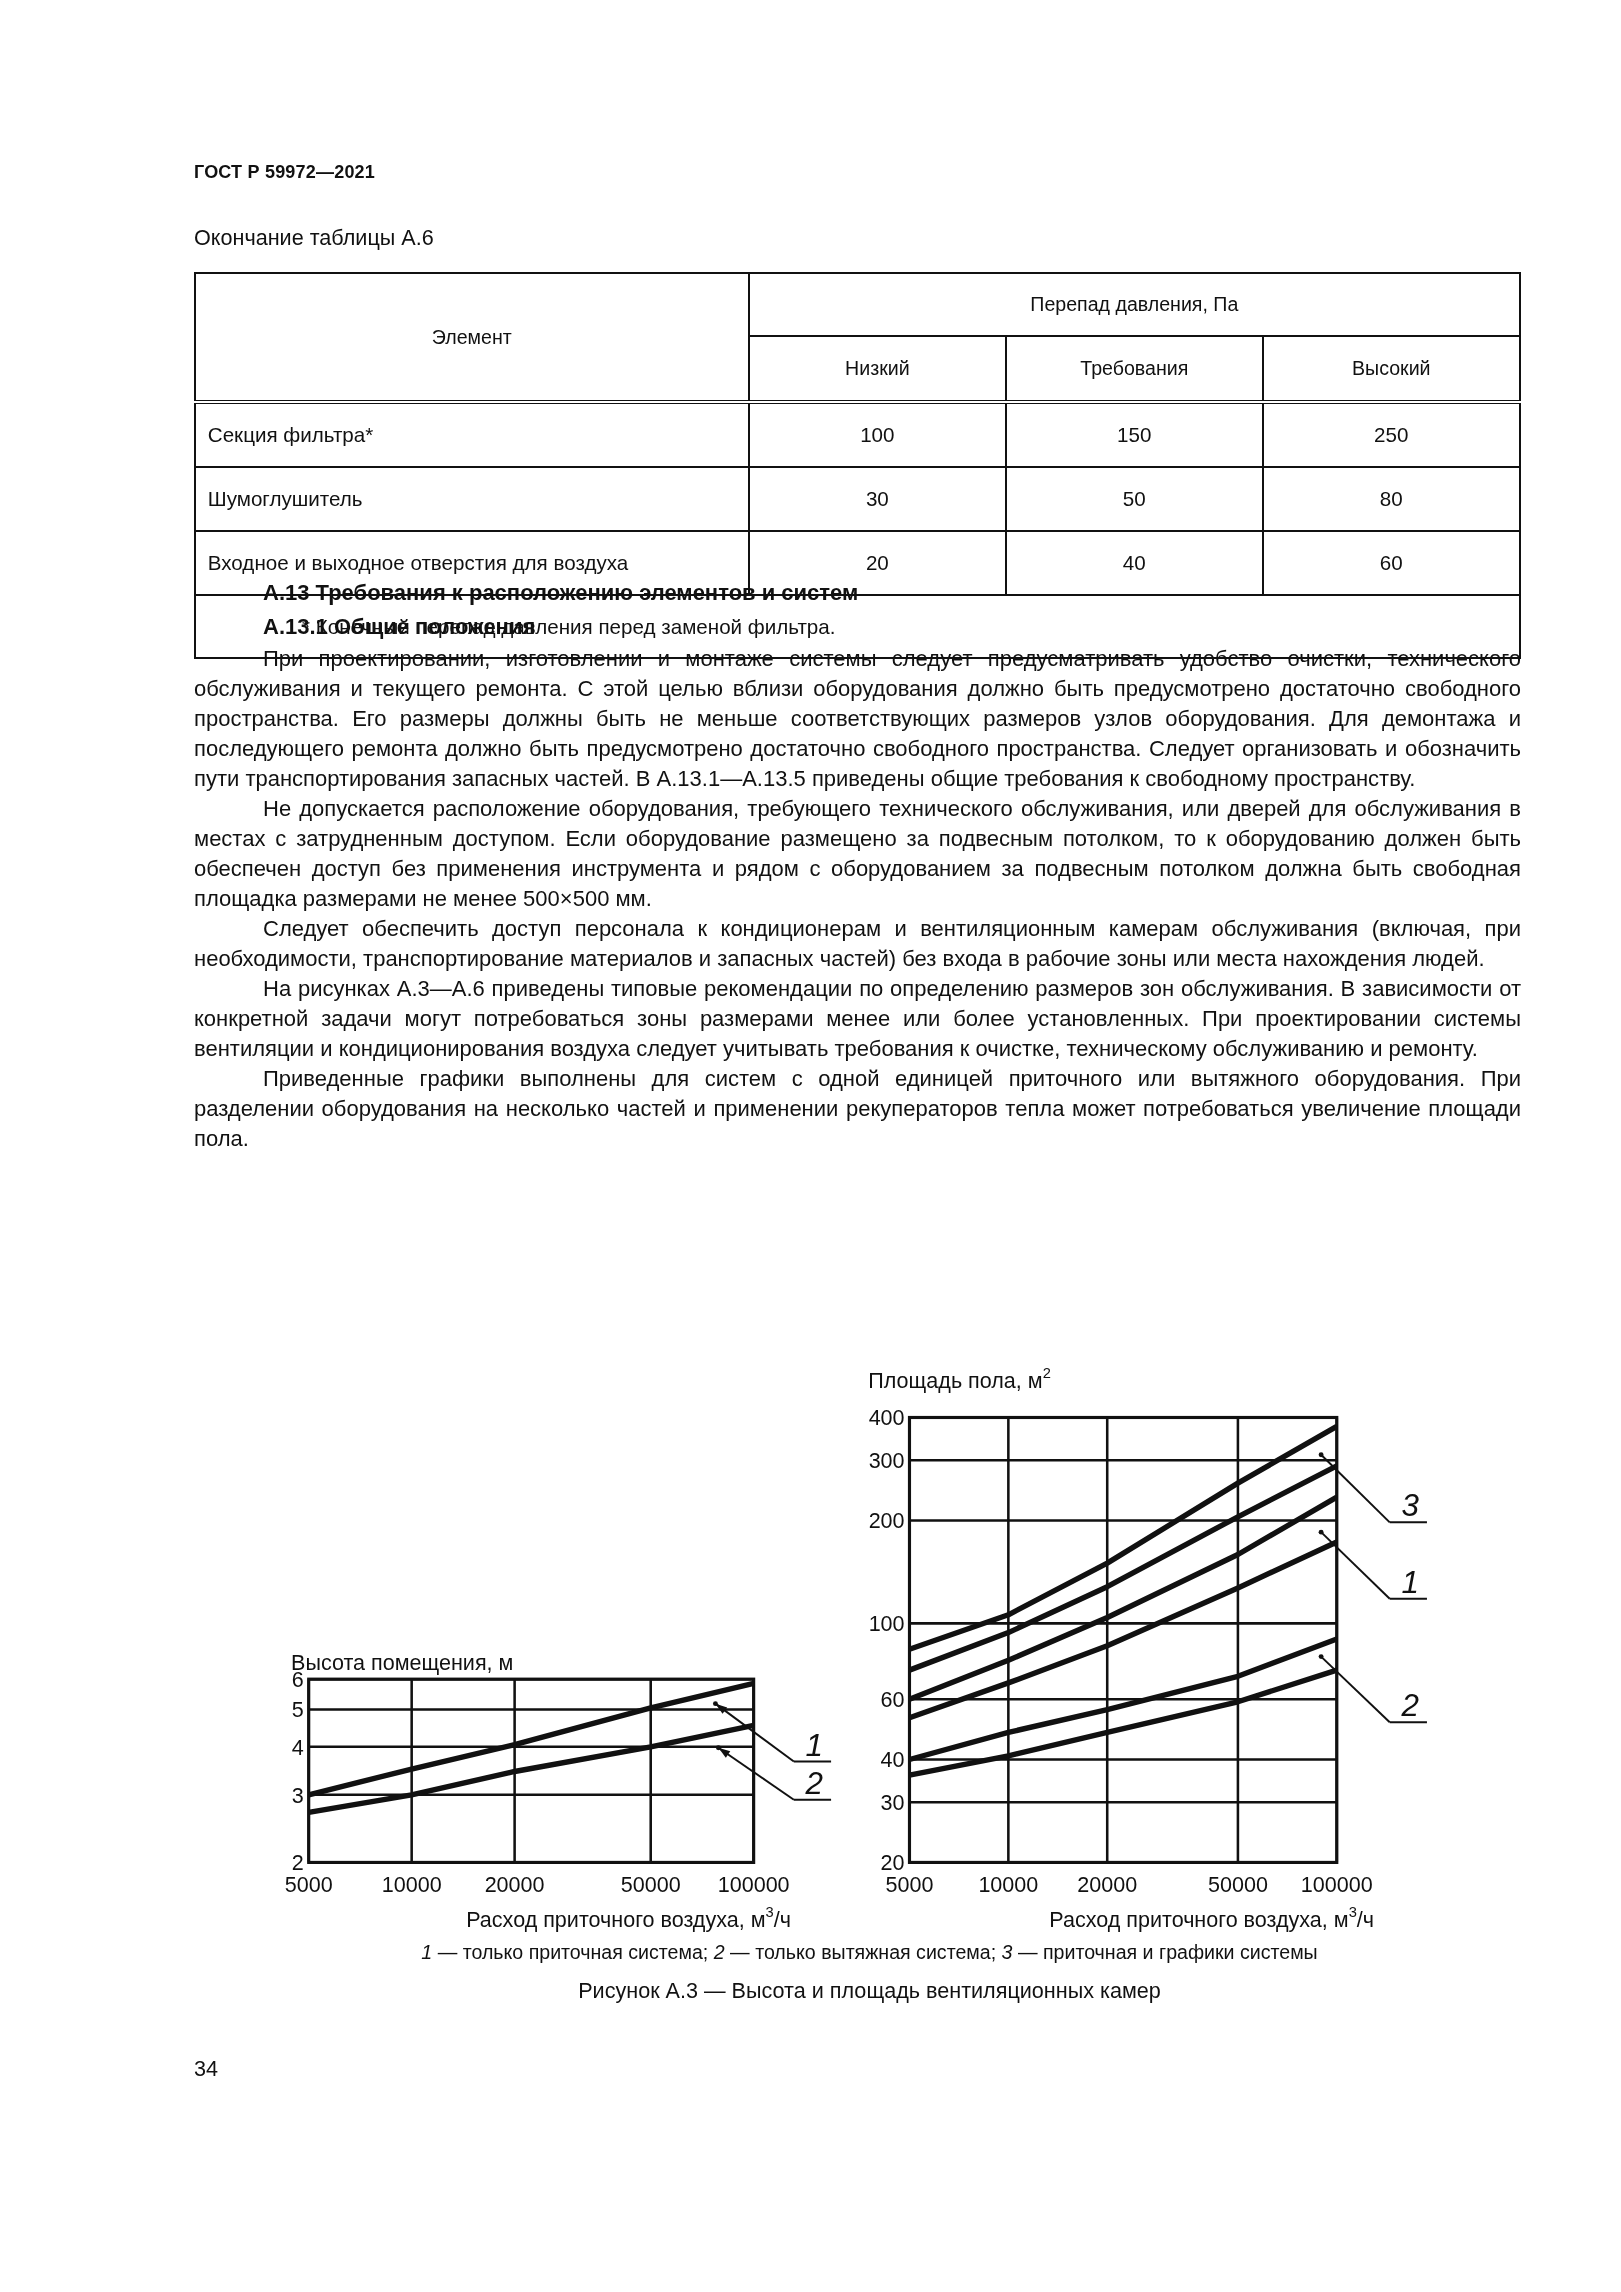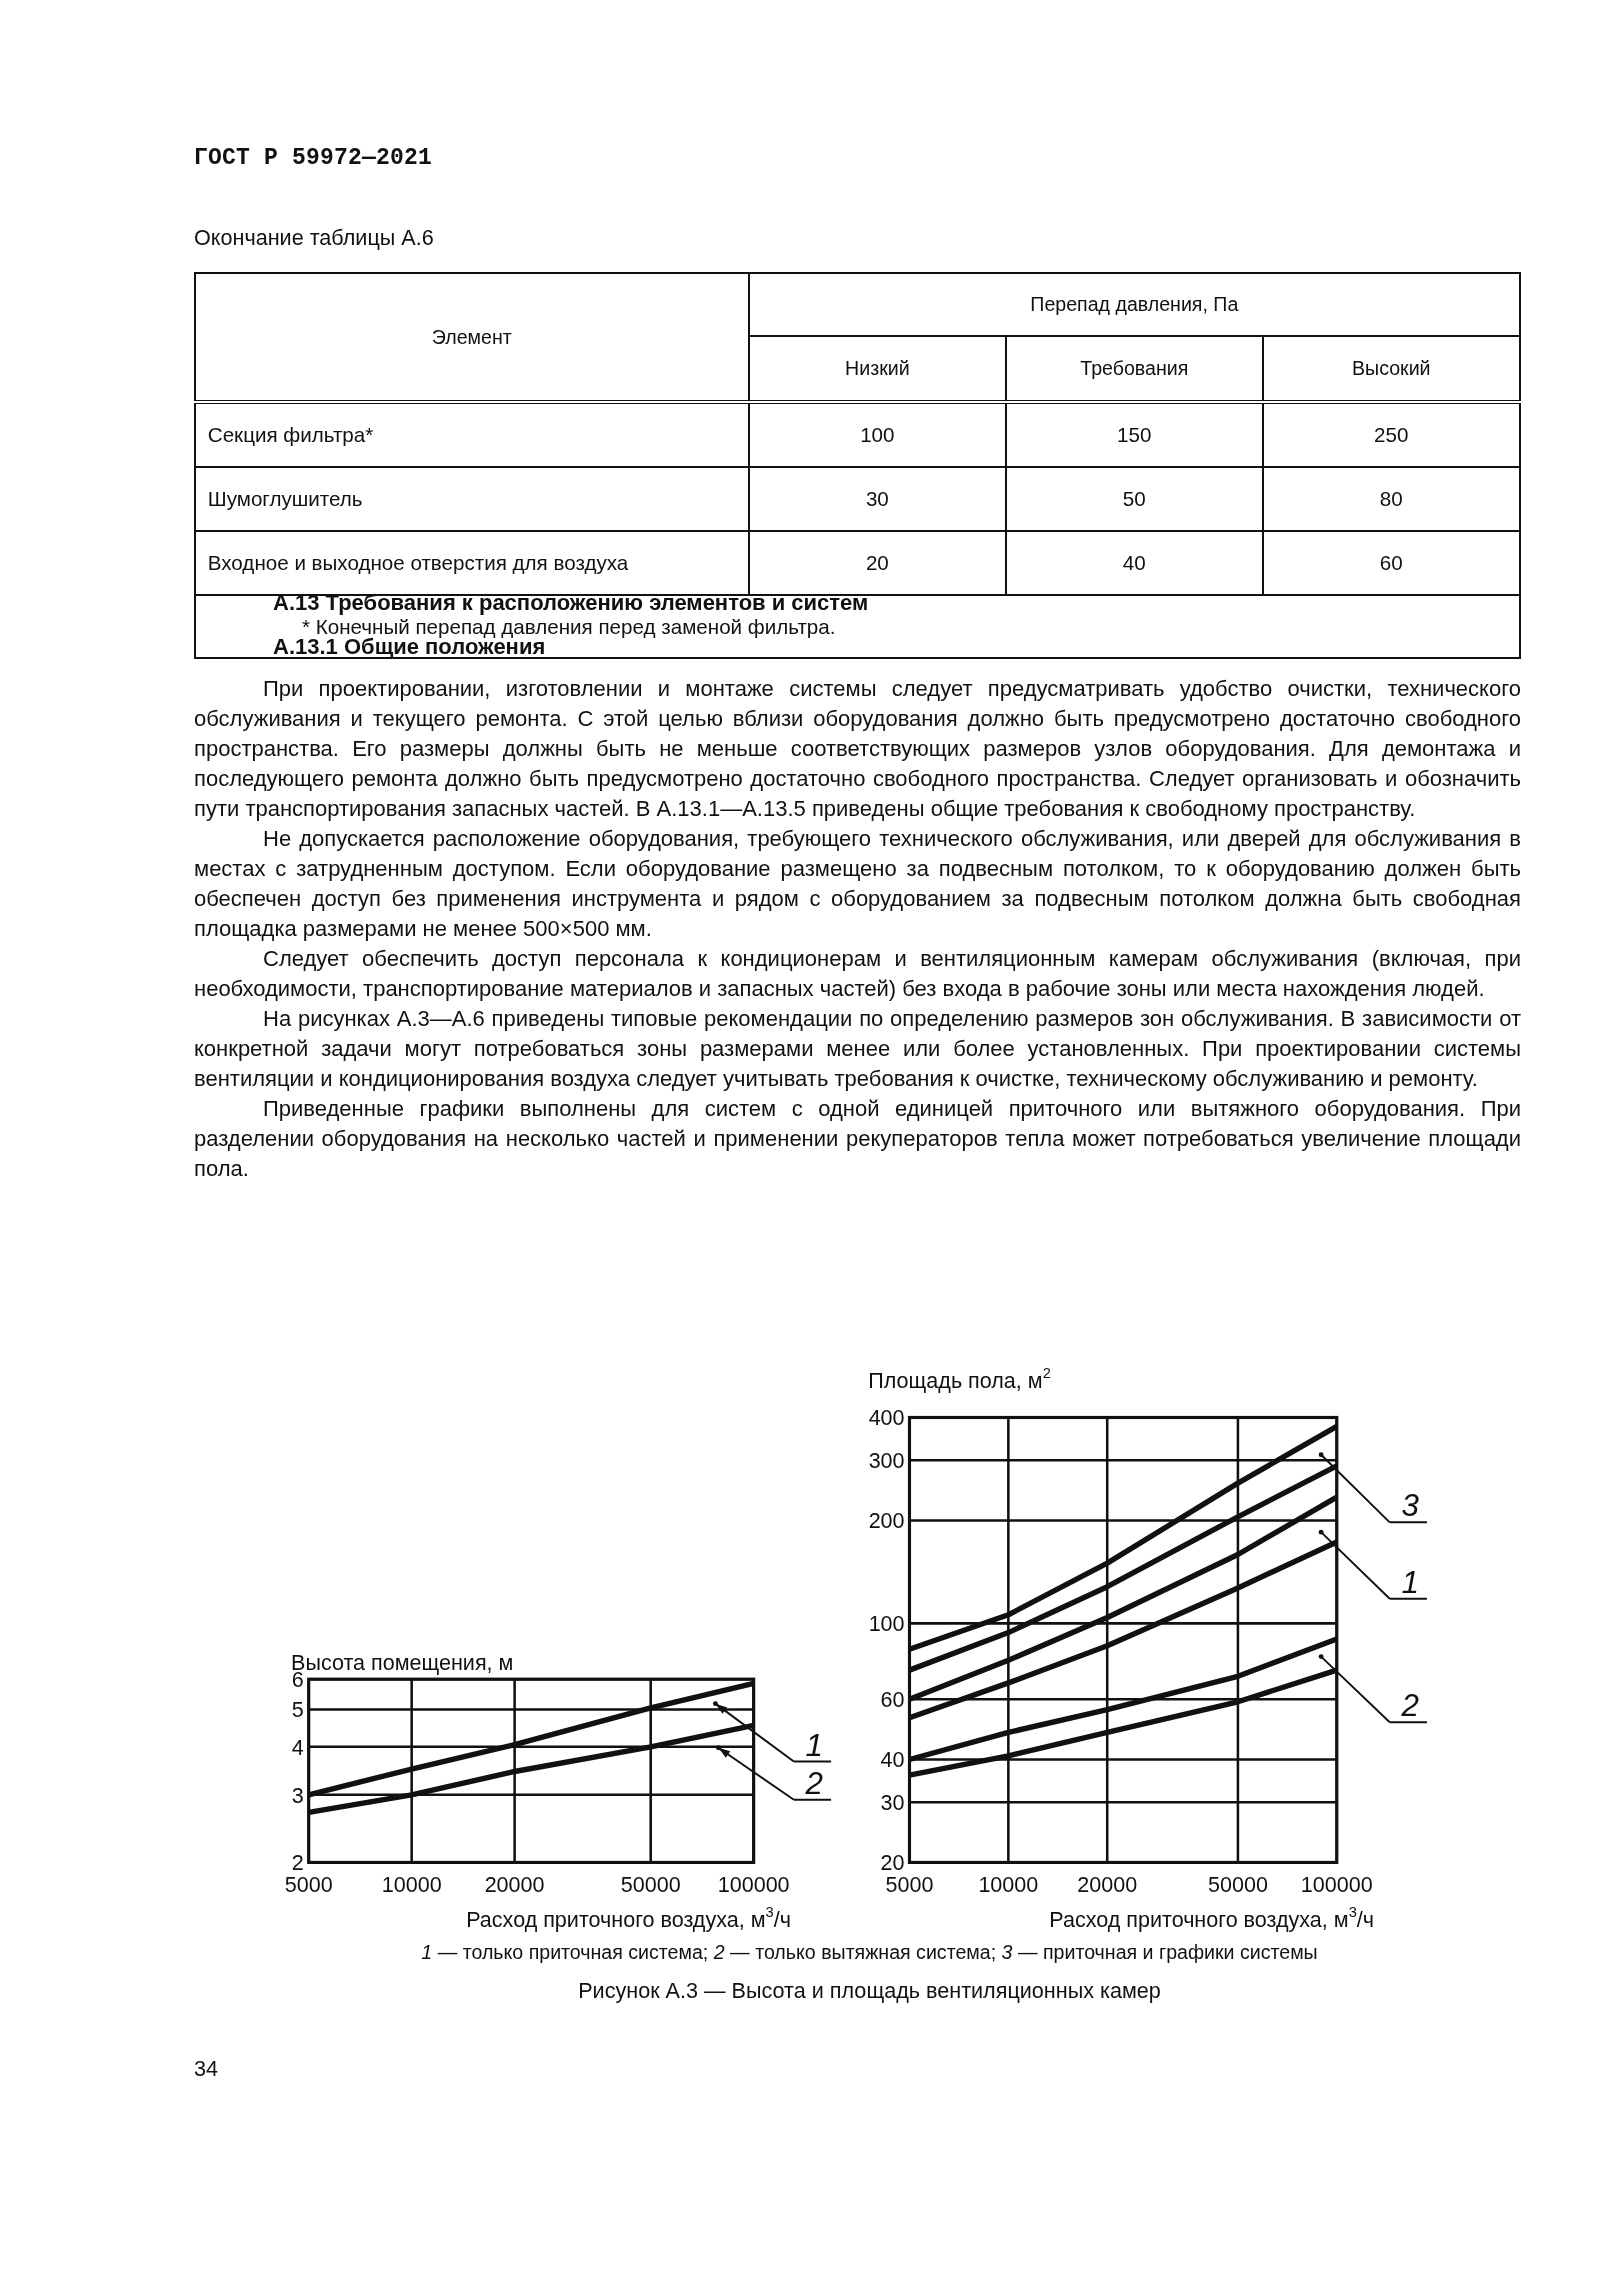--- a/index.html
+++ b/index.html
@@ -1,37 +1,37 @@
 <!DOCTYPE html>
 <html><head>
 <meta charset="utf-8">
 <style>
   html, body { margin: 0; padding: 0; background: #ffffff; }
   body { width: 1621px; height: 2293px; position: relative; overflow: hidden;
          font-family: "Liberation Sans", sans-serif; color: #111; }
   .abs { position: absolute; }
-  #doc-header { left: 194px; top: 145px; font-size: 23px; font-weight: bold; letter-spacing: 0.2px; font-family: Liberation Mono, monospace; }
+  #doc-header { left: 194px; top: 162px; font-size: 18px; font-weight: bold; letter-spacing: 0.2px; }
   #table-cont { left: 194px; top: 225px; font-size: 21.6px; }
 
   table.t { position: absolute; left: 194px; top: 272px; width: 1327px; border-collapse: collapse;
             font-size: 20.6px; }
   table.t td, table.t th { border: 2px solid #111; font-weight: normal; padding: 8px; }
   table.t thead th { height: 45px; text-align: center; font-size: 19.6px; }
   table.t thead tr.sub th { height: 47px; }
   table.t thead tr.sub th { border-bottom: 4.9px double #111; }
   table.t tbody td { height: 46px; }
   table.t td.el { text-align: left; padding-left: 11.8px; }
   table.t td.num { text-align: center; }
   table.t td.foot { text-align: left; padding-left: 106px; height: 45px; border-top: 2.9px solid #111; }
   table.t { border: 2.9px solid #111; }
 
   .body-text { position: absolute; left: 194px; width: 1327px; font-size: 22px; line-height: 30px;
                text-align: justify; }
   .body-text p { margin: 0; text-indent: 69px; }
-  .body-text h3 { margin: 10px; padding-left: 69px; font-size: 22px; font-weight: bold; line-height: 34px; }
+  .body-text h3 { margin: 0; padding-left: 69px; font-size: 22px; font-weight: bold; line-height: 34px; }
 
   .chart-svg { position: absolute; left: 0; top: 0; }
   .chart-svg text { font-family: "Liberation Sans", sans-serif; fill: #111; }
   .legend-line { position: absolute; left: 0; width: 1621px; top: 1941px; text-align: center;
                  font-size: 19.6px; padding-left: 118px; box-sizing: border-box; }
   .legend-line i { font-style: italic; }
   .fig-caption { position: absolute; left: 0; width: 1621px; top: 1978px; text-align: center;
                  font-size: 21.6px; padding-left: 118px; box-sizing: border-box; }
   .page-num { position: absolute; left: 194px; top: 2056px; font-size: 21.6px; }
 </style>

